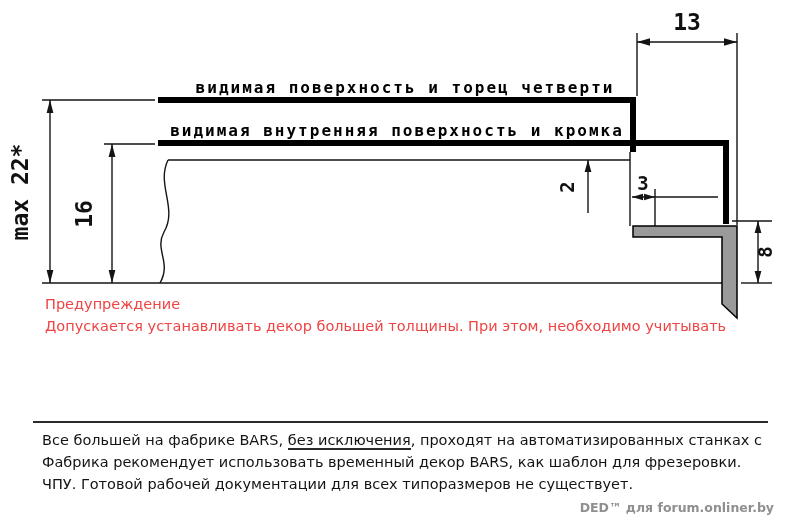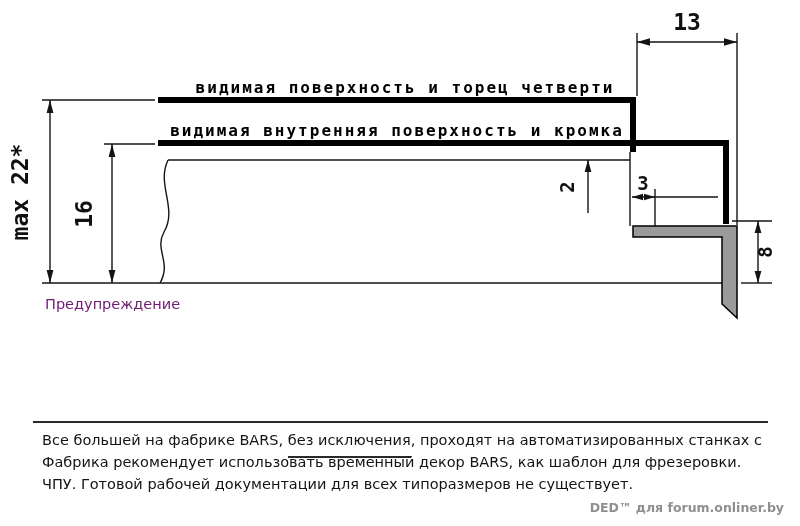--- a/index.html
+++ b/index.html
@@ -20,33 +20,33 @@
     font-family:"DejaVu Sans Mono", monospace; font-weight:bold;
     font-size:23px; fill:#111111;
   }
   .dimtxt-sm {
     font-family:"DejaVu Sans Mono", monospace; font-weight:bold;
     font-size:19px; fill:#111111;
   }
 
   .warning-block {
     position:absolute; left:45px; top:293px;
-    font-size:14.5px; line-height:22px; white-space:nowrap; color:#701a75;
+    font-size:14.5px; line-height:22px; white-space:nowrap; color:#ef4444;
   }
   .divider {
     position:absolute; left:33px; top:421px; width:735px; height:0;
     border-top:2px solid #2a2a2a;
   }
   .factory-block {
     position:absolute; left:42px; top:429px;
     font-size:14.5px; line-height:22px; white-space:nowrap; color:#141414;
   }
-  .underlined { border-bottom:2px solid #2a2a2a; padding-bottom:8px; }
+  .underlined { border-bottom:2px solid #2a2a2a; padding-bottom:0px; }
   .watermark {
-    position:absolute; right:16px; top:500px;
+    position:absolute; right:26px; top:500px;
     font-size:12.5px; font-weight:bold; color:#8f8f8f;
   }
 </style>
 </head>
 <body>
 
 <div class="page">
 
   <svg class="drawing" width="800" height="330" viewBox="0 0 800 330" xmlns="http://www.w3.org/2000/svg">
 
@@ -115,20 +115,21 @@
       <line class="thin" x1="741" y1="283" x2="772" y2="283"></line>
       <line class="thin" x1="758" y1="221" x2="758" y2="283"></line>
       <polygon class="arr" points="758,221 754.6,233 761.4,233"></polygon>
       <polygon class="arr" points="758,283 754.6,271 761.4,271"></polygon>
       <text class="dimtxt-sm" x="772" y="252" text-anchor="middle" transform="rotate(-90 772 252)">8</text>
     </g>
   </svg>
 
   <div class="warning-block">
     <div>Предупреждение</div>
+    <div>Допускается устанавливать декор большей толщины. При этом, необходимо учитывать</div>
   </div>
 
   <div class="divider"></div>
 
   <div class="factory-block">
     <div>
       <span>Все большей на фабрике BARS, </span><span class="underlined">без исключения</span><span>, проходят на автоматизированных станках с</span>
     </div>
     <div>Фабрика рекомендует использовать временный декор BARS, как шаблон для фрезеровки.</div>
     <div>ЧПУ. Готовой рабочей документации для всех типоразмеров не существует.</div>

